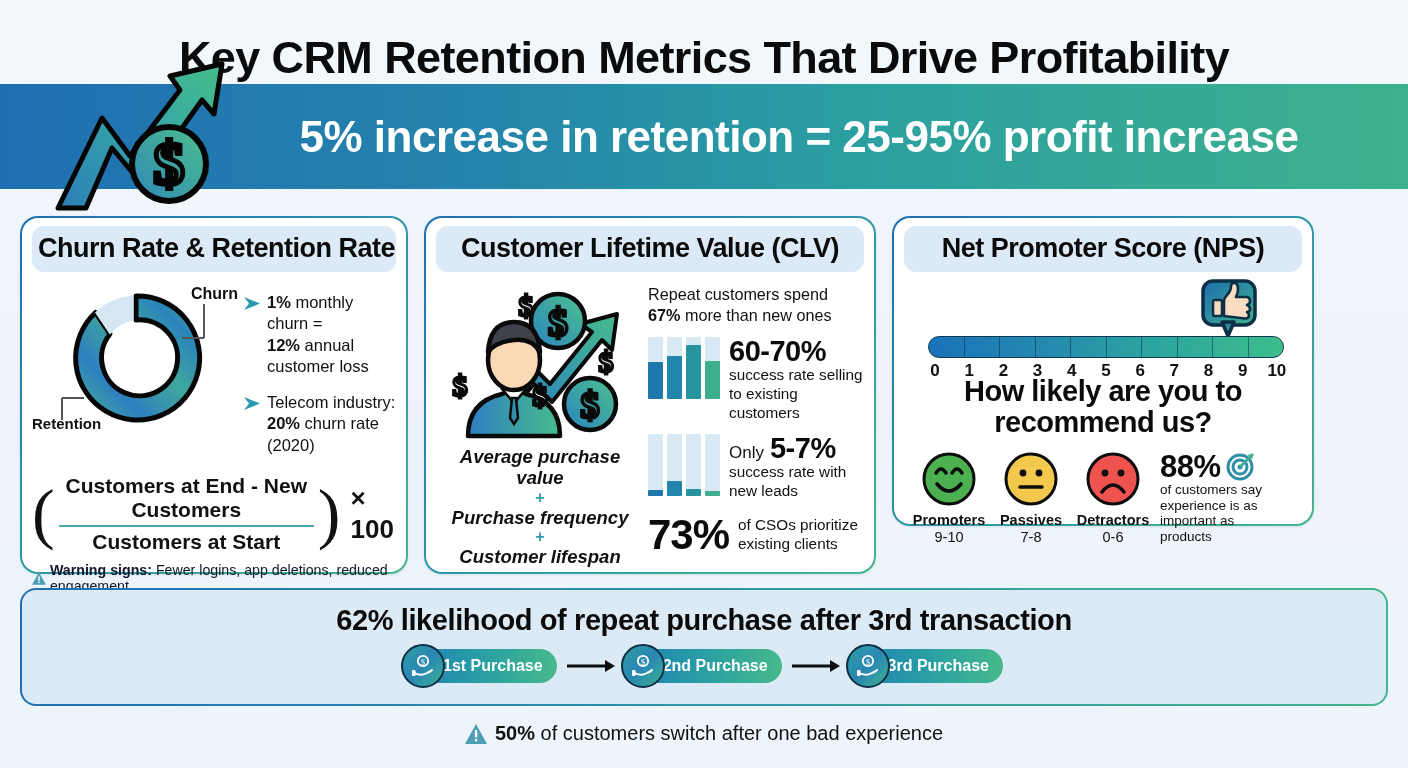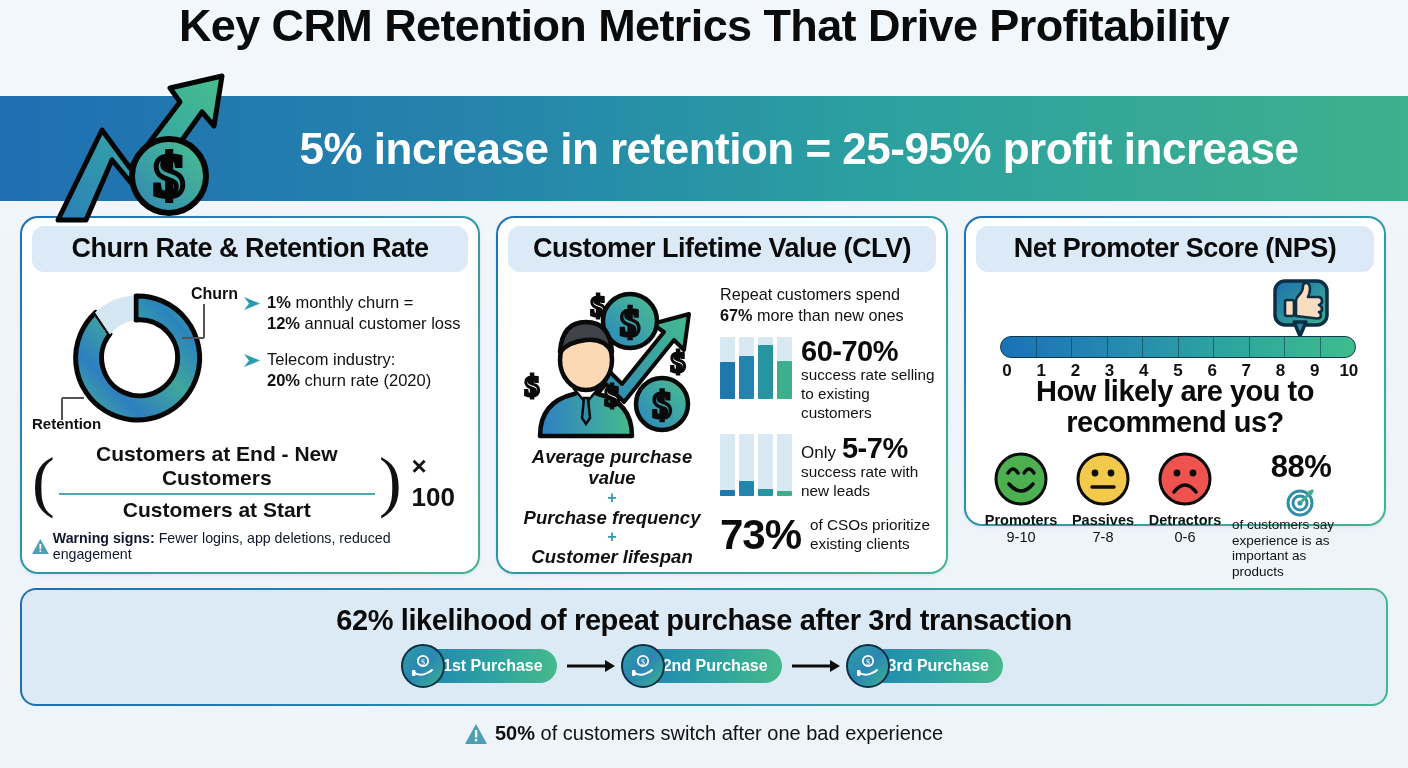--- a/index.html
+++ b/index.html
@@ -6,21 +6,21 @@
   body {
     width: 1408px; height: 768px;
     font-family: "Liberation Sans", sans-serif;
     background: linear-gradient(180deg, #f2f7fb 0%, #eef4fa 55%, #edf4fa 100%);
     overflow: hidden;
     position: relative;
   }
 
   
   .title-bar {
-    height: 96px; display: flex; align-items: flex-start; justify-content: center;
+    height: 84px; display: flex; align-items: flex-end; justify-content: center;
     background: #f2f7fb;
   }
   .title {
     font-size: 45px; font-weight: 900; color: #0b0b0b;
     letter-spacing: -0.6px; white-space: nowrap;
   }
 
   
   .banner {
     position: relative; height: 105px;
@@ -44,21 +44,21 @@
   }
   .card {
     border-radius: 18px; background: #ffffff;
     padding: 2px; position: relative;
     box-shadow: 0 1px 3px rgba(20,60,90,0.10);
   }
   .card-inner {
     background: #ffffff; border-radius: 16px; height: 100%;
     padding: 8px 10px 6px 10px;
   }
-  .card-1 { width: 460px; height: 358px;
+  .card-1 { width: 388px; height: 358px;
     background: linear-gradient(140deg, #1f6fb2 0%, #2e9aa8 55%, #44b58c 100%); }
   .card-2 { width: 452px; height: 358px;
     background: linear-gradient(140deg, #1f6fb2 0%, #2e9aa8 55%, #44b58c 100%); }
   .card-3 { width: 422px; height: 310px;
     background: linear-gradient(140deg, #1f6fb2 0%, #2e9aa8 55%, #44b58c 100%); }
 
   .card-header {
     background: #dbeaf6; border-radius: 12px;
     text-align: center; padding: 7px 6px 8px 6px;
     font-size: 27px; font-weight: 900; color: #0b0b0b;
@@ -144,21 +144,21 @@
   .thumb-badge { position: absolute; left: 296px; top: 0px; width: 58px; height: 62px; }
 
   .q-text { text-align: center; font-size: 29px; font-weight: 900;
             color: #0b0b0b; line-height: 1.08; letter-spacing: -0.5px; margin-top: 2px; }
 
   .faces { display: flex; align-items: flex-start; margin-top: 12px; padding: 0 4px; }
   .face-col { width: 82px; text-align: center; }
   .face-label { font-size: 14.5px; font-weight: 800; color: #111; margin-top: 2px; line-height: 1.1; }
   .face-range { font-size: 14.5px; color: #111; line-height: 1.15; }
   .stat88 { flex: 1; padding-left: 6px; }
-  .stat88-top { display: flex; align-items: center; gap: 5px; flex-direction: column; }
+  .stat88-top { display: flex; align-items: center; gap: 5px; }
   .pct88 { font-size: 31px; font-weight: 900; color: #0b0b0b; letter-spacing: -0.5px; line-height: 1; }
   .stat88-sub { font-size: 13.5px; color: #111; line-height: 1.18; margin-top: 0; }
 
   
   .bottom-band {
     position: absolute; top: 588px; left: 20px; right: 20px; height: 118px;
     background: #dceaf6; border-radius: 16px;
     border: 2px solid transparent;
     background-image: linear-gradient(#dceaf6, #dceaf6),
                       linear-gradient(90deg, #1f6fb2 0%, #2e9aa8 55%, #44b58c 100%);

